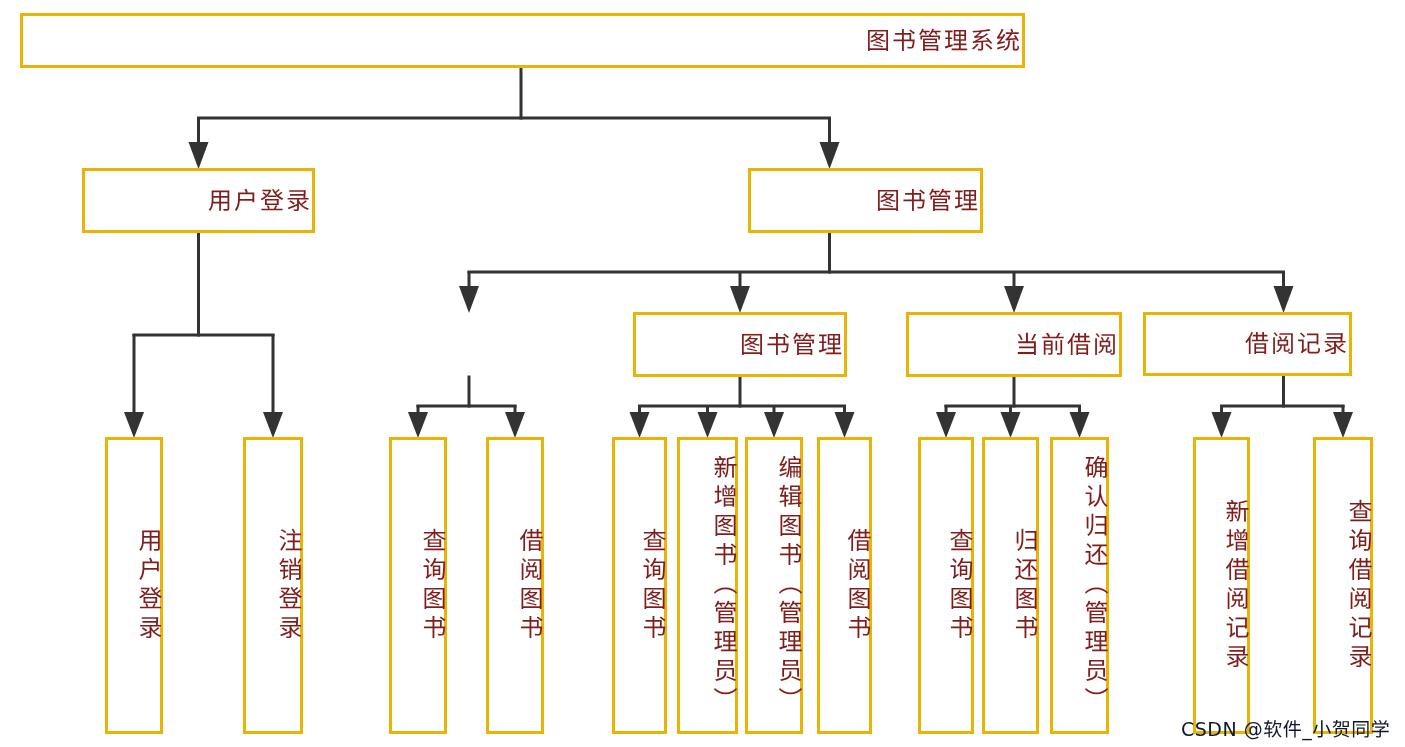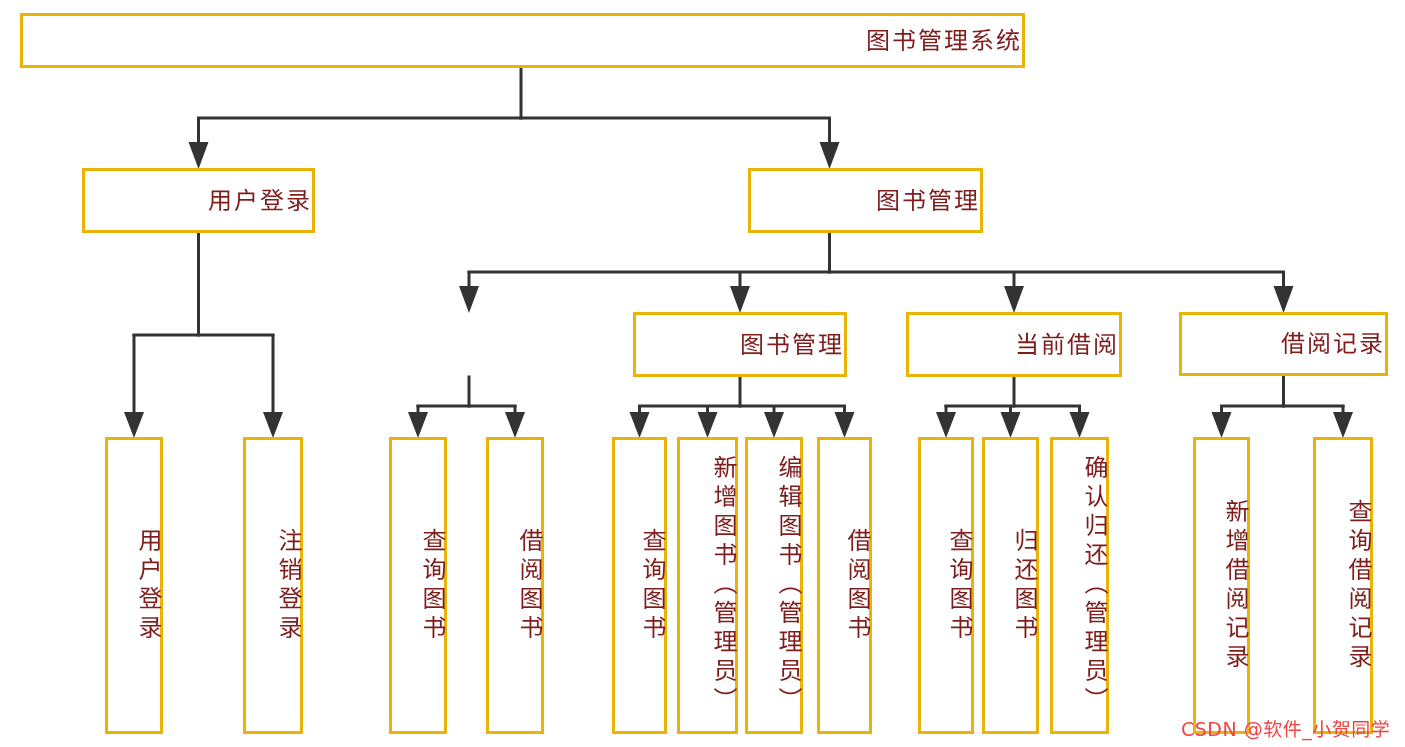--- a/index.html
+++ b/index.html
@@ -40,21 +40,21 @@
     letter-spacing: 5px;
     line-height: 1;
   }
   .watermark {
     position: absolute;
     left: 1181px;
     top: 714px;
     font-size: 19px;
     letter-spacing: 0.5px;
     white-space: nowrap;
-    color: #ef4444;
+    color: #0f172a;
     z-index: 5;
   }
 </style>
 </head>
 <body>
 
 <div class="stage">
 
   <svg class="connectors" width="1405" height="747" viewBox="0 0 1405 747" stroke="#333333" stroke-width="3" fill="none">
 
@@ -180,21 +180,21 @@
   <div class="node h" style="left:712px; top:168px; width:235px; height:65px;margin-left:36px;">
     <span class="label">图书管理</span>
   </div>
 
   <div class="node h" style="left:633px; top:312px; width:214px; height:65px;">
     <span class="label">图书管理</span>
   </div>
   <div class="node h" style="left:906px; top:312px; width:216px; height:65px;">
     <span class="label">当前借阅</span>
   </div>
-  <div class="node h" style="left:1179px; top:312px; width:209px; height:64px;">
+  <div class="node h" style="left:1143px; top:312px; width:209px; height:64px;">
     <span class="label">借阅记录</span>
   </div>
 
   <div class="node v" style="left:105px; top:437px; width:58px; height:297px;">
     <span class="label">用户登录</span>
   </div>
   <div class="node v" style="left:243px; top:437px; width:60px; height:297px;">
     <span class="label">注销登录</span>
   </div>
 

